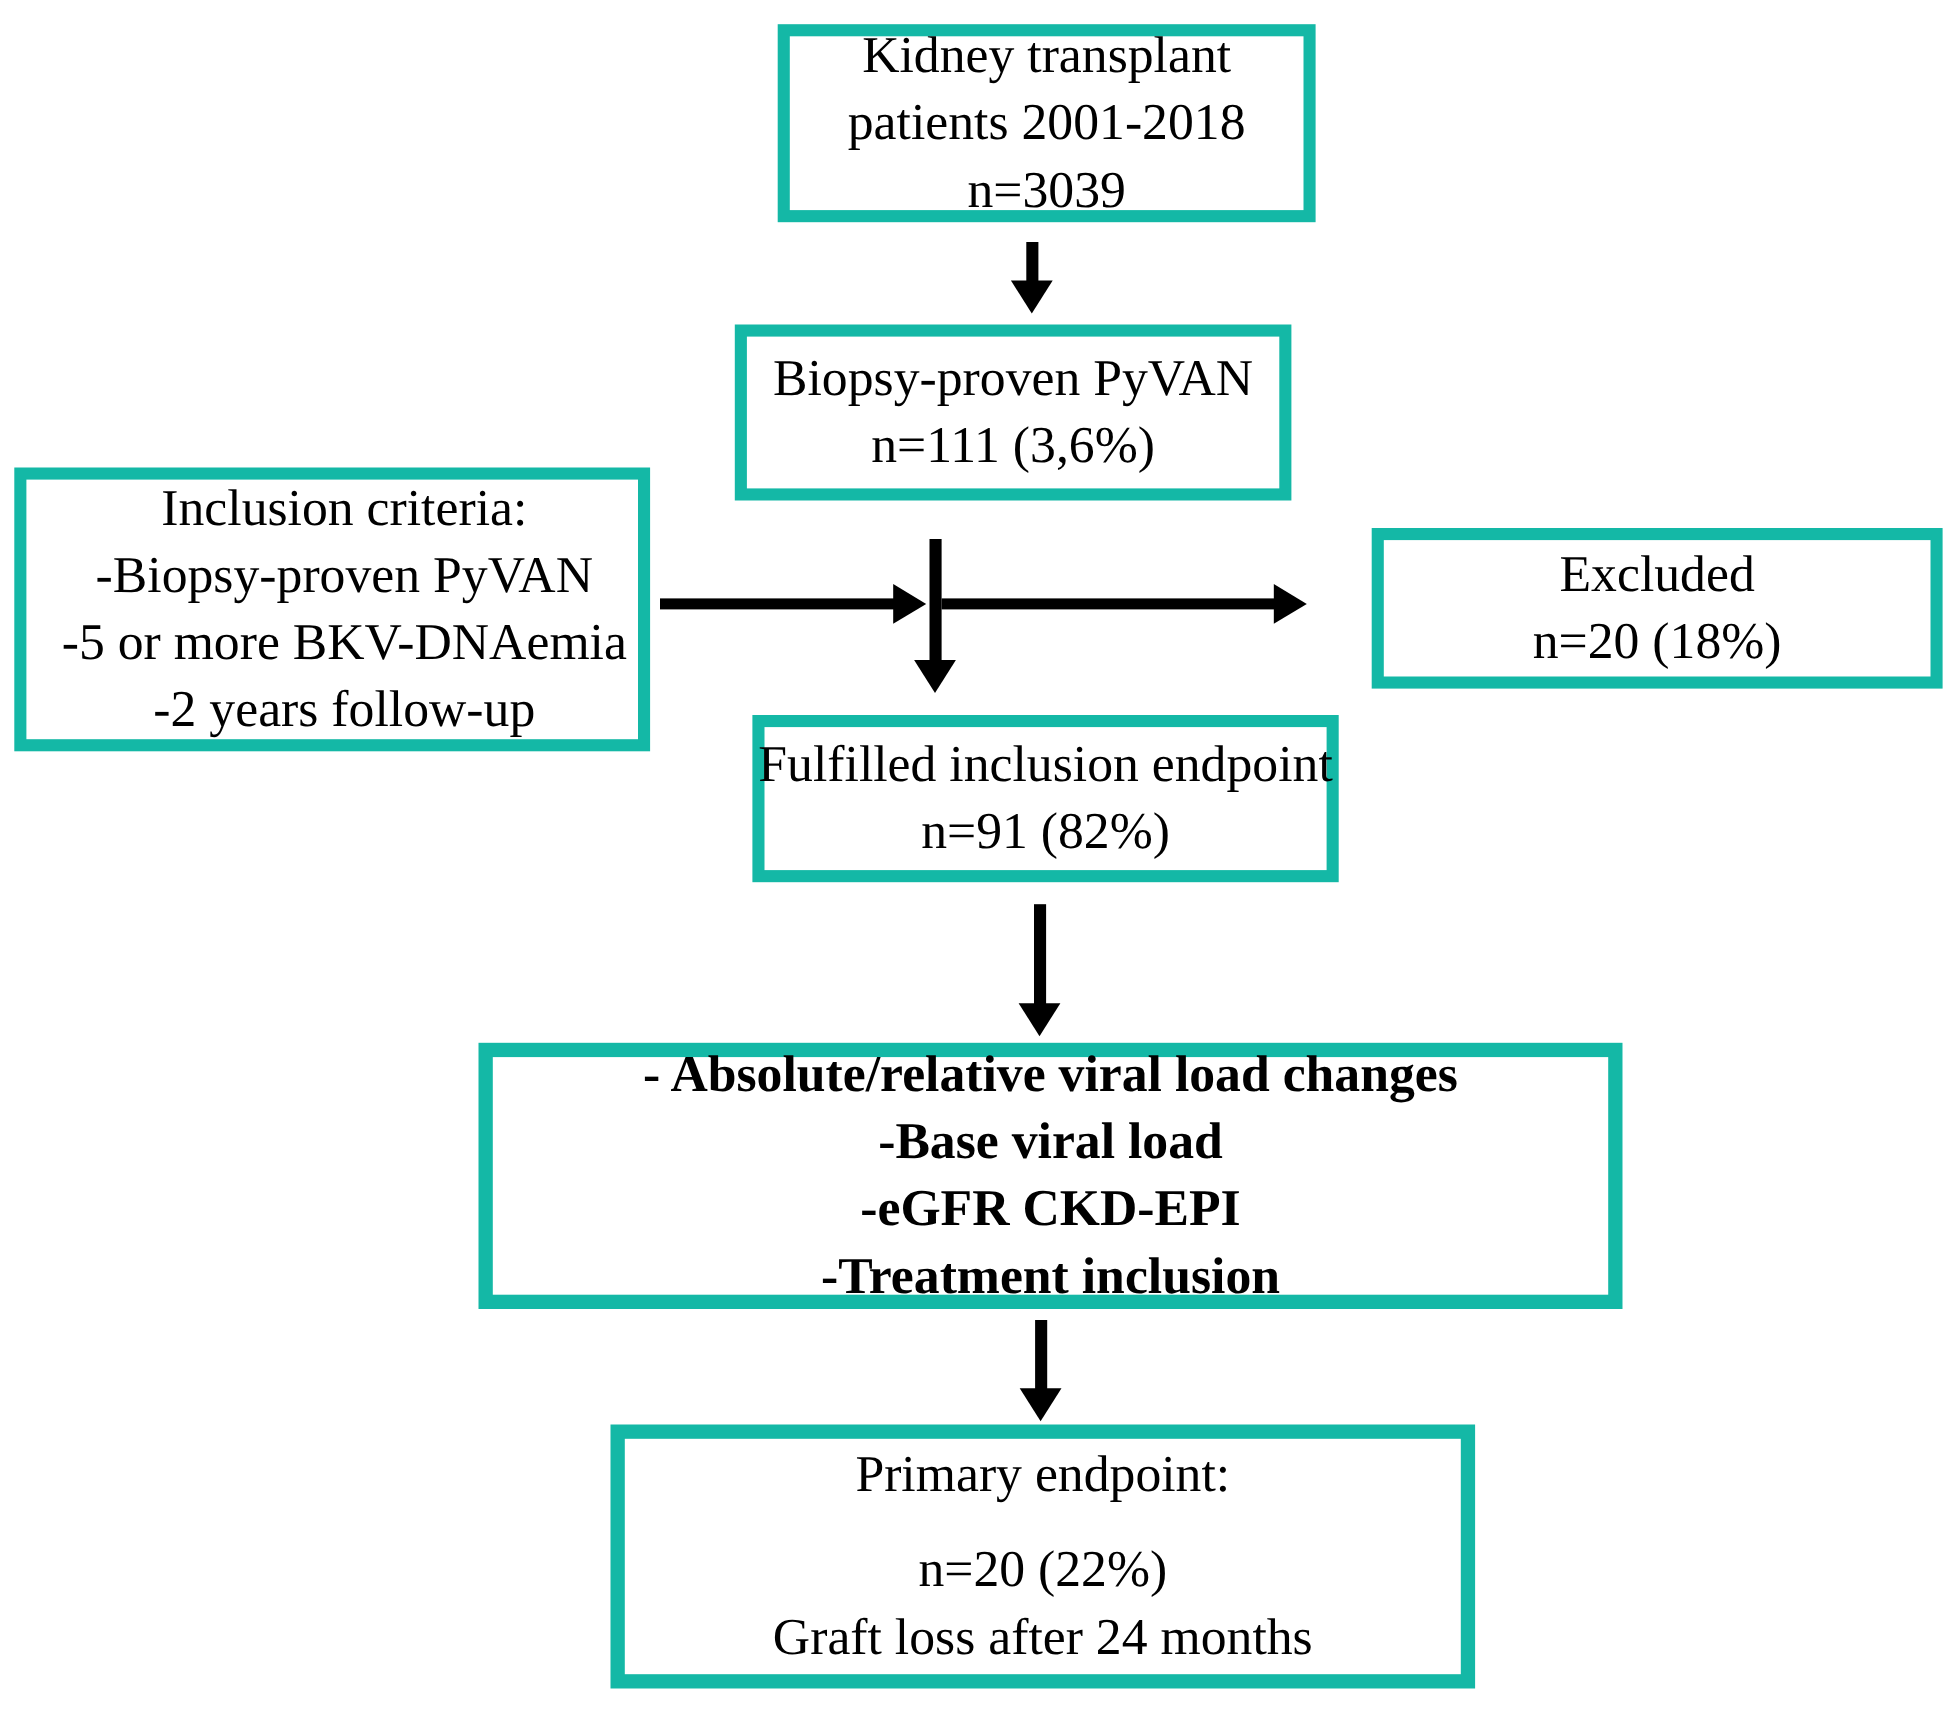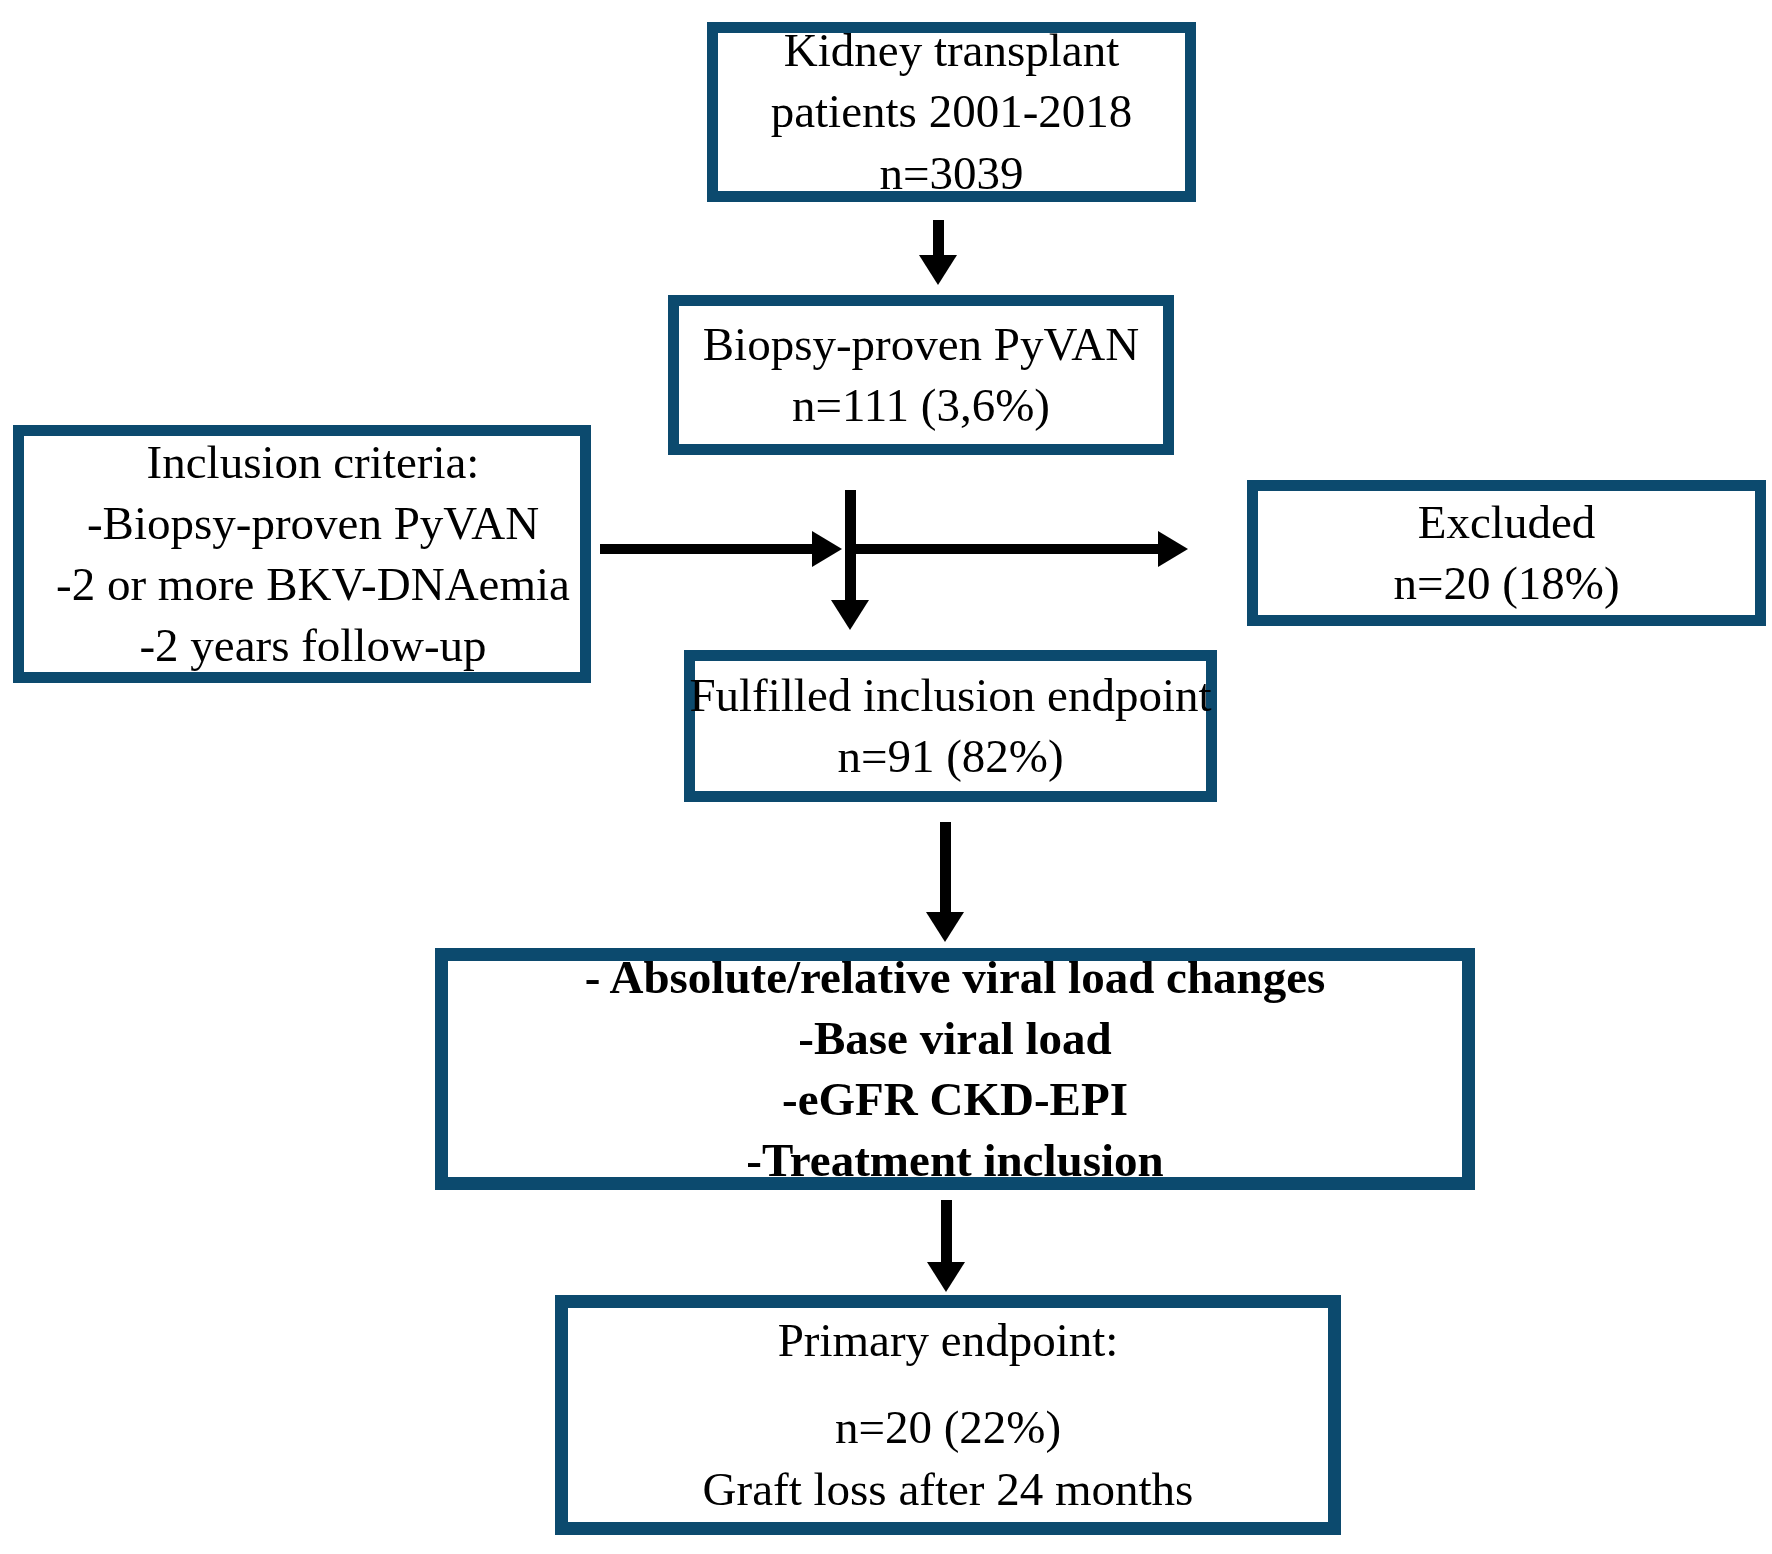--- a/index.html
+++ b/index.html
@@ -13,21 +13,21 @@
     height: 1554px;
     background: #ffffff;
     overflow: hidden;
     font-family: "Liberation Serif", "DejaVu Serif", serif;
     color: #000000;
   }
   .node {
     position: absolute;
     box-sizing: border-box;
     background: #ffffff;
-    border: 11px solid #0c4a6e;
+    border: 11px solid #14b8a6;
     display: flex;
     flex-direction: column;
     align-items: center;
     justify-content: center;
     text-align: center;
     line-height: 1.30;
     font-size: 47px;
     color: #000000;
   }
   .node .line {
@@ -105,21 +105,21 @@
   <div class="vhead" id="arrow1-head"></div>
 
   <div class="node" id="node-pyvan">
     <span class="line">Biopsy-proven PyVAN</span>
     <span class="line">n=111 (3,6%)</span>
   </div>
 
   <div class="node" id="node-inclusion">
     <span class="line">Inclusion criteria:</span>
     <span class="line">-Biopsy-proven PyVAN</span>
-    <span class="line">-2 or more BKV-DNAemia</span>
+    <span class="line">-5 or more BKV-DNAemia</span>
     <span class="line">-2 years follow-up</span>
   </div>
 
   <div class="hline" id="arrow3-line"></div>
   <div class="hhead" id="arrow3-head"></div>
 
   <div class="hline" id="arrow4-line"></div>
   <div class="hhead" id="arrow4-head"></div>
 
   <div class="vline" id="arrow2-line"></div>

